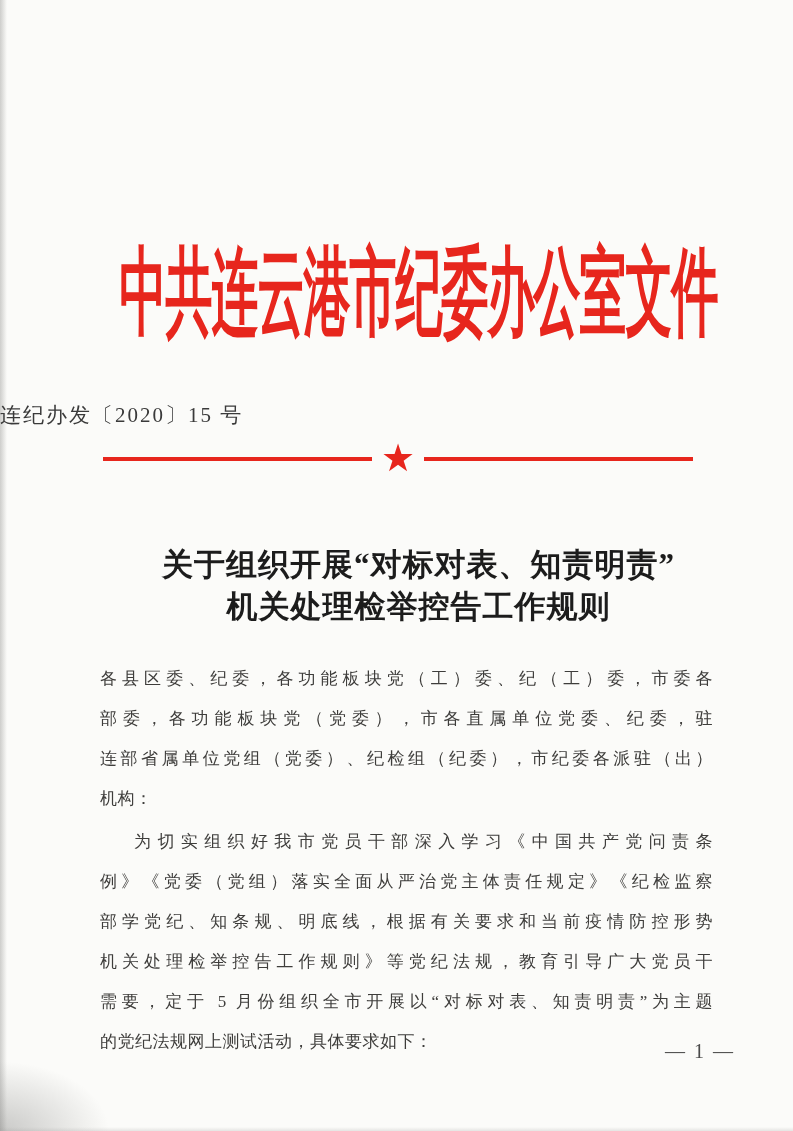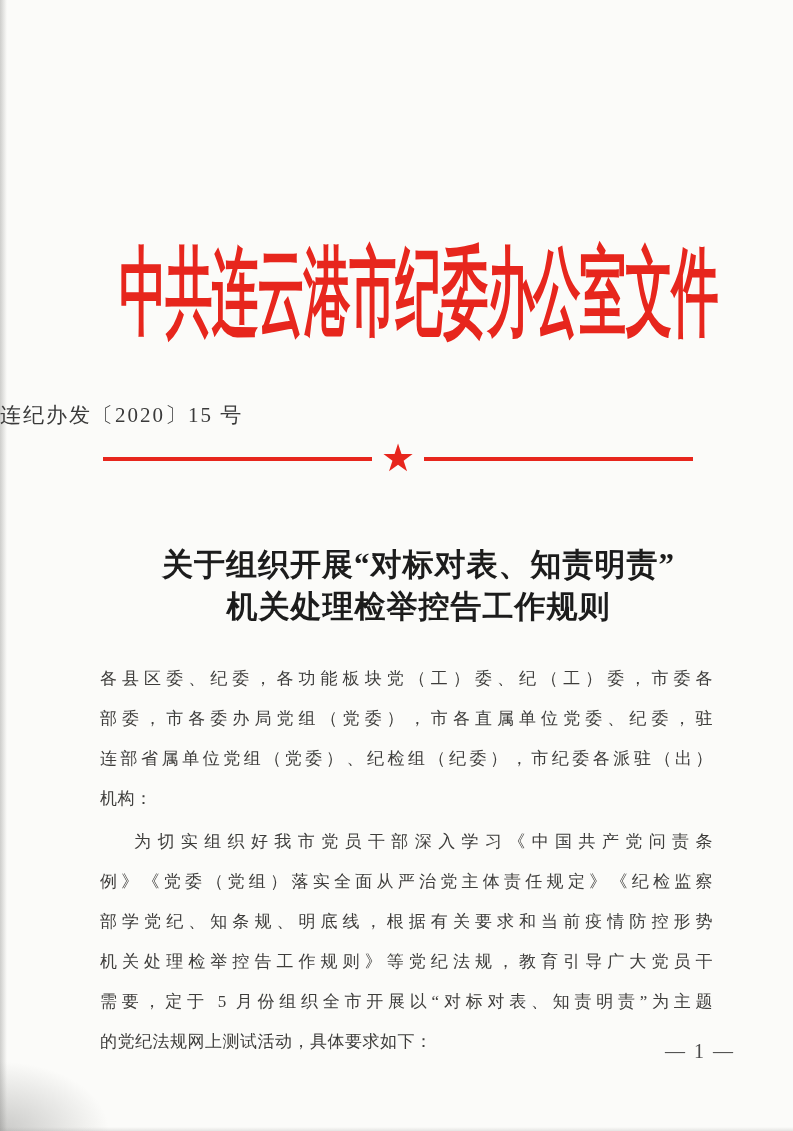--- a/index.html
+++ b/index.html
@@ -157,21 +157,21 @@
     <span class="rule"></span>
   </div>
 
   <div class="doc-title">
     <div>关于组织开展“对标对表、知责明责”</div>
     <div>机关处理检举控告工作规则</div>
   </div>
 
   <div class="doc-body">
     <div class="line">各县区委、纪委，各功能板块党（工）委、纪（工）委，市委各</div>
-    <div class="line">部委，市各委办局党组（党委），市各直属单位党委、纪委，驻</div>
+    <div class="line">部委，各功能板块党（党委），市各直属单位党委、纪委，驻</div>
     <div class="line">连部省属单位党组（党委）、纪检组（纪委），市纪委各派驻（出）</div>
     <div class="line short">机构：</div>
     <div class="para-gap"></div>
     <div class="line indent">为切实组织好我市党员干部深入学习《中国共产党问责条</div>
     <div class="line">例》《党委（党组）落实全面从严治党主体责任规定》《纪检监察</div>
     <div class="line">部学党纪、知条规、明底线，根据有关要求和当前疫情防控形势</div>
     <div class="line">机关处理检举控告工作规则》等党纪法规，教育引导广大党员干</div>
     <div class="line">需要，定于 5 月份组织全市开展以“对标对表、知责明责”为主题</div>
     <div class="line short">的党纪法规网上测试活动，具体要求如下：</div>
   </div>

